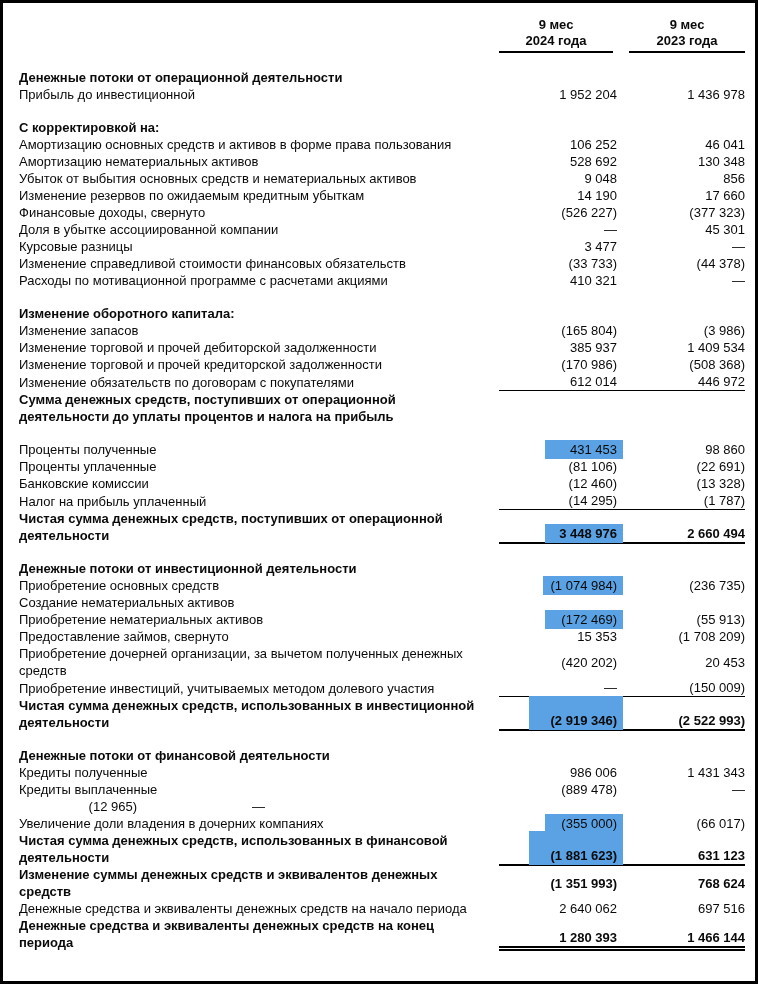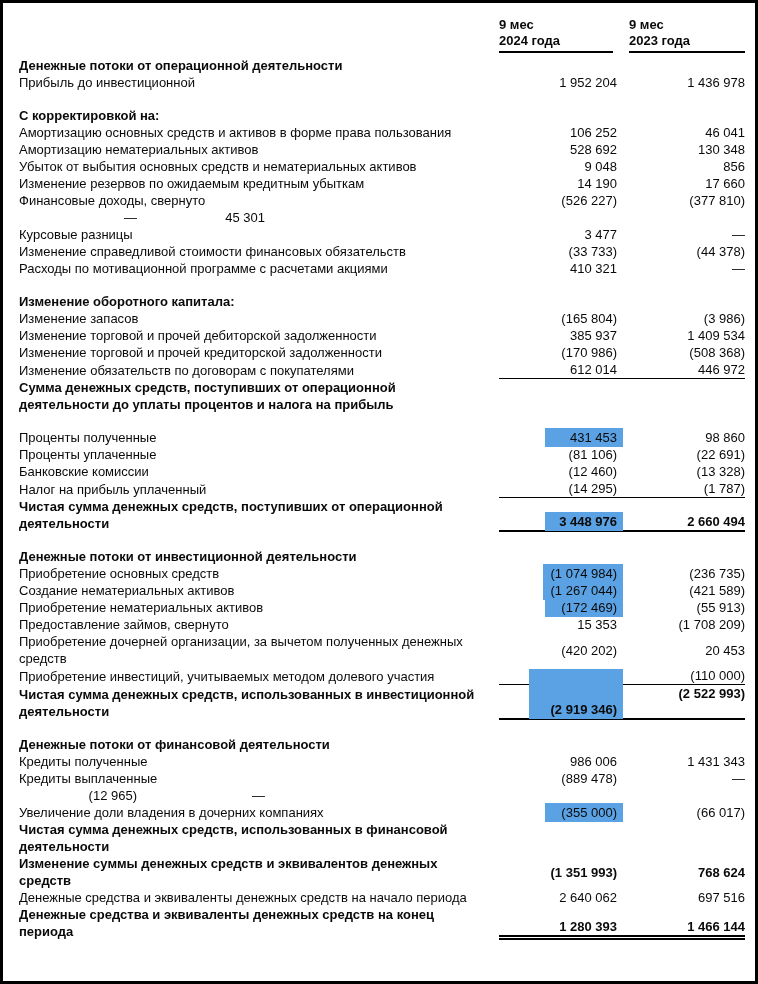--- a/index.html
+++ b/index.html
@@ -21,40 +21,40 @@
   .row.vc { align-items:center; }
   .bold { font-weight:bold; }
   .label { flex:1; padding-right:6px; white-space:pre-line; }
   .vals  { display:flex; flex:0 0 246px; width:246px;justify-content:space-between; }
   .v1 { flex:0 0 118px; text-align:right; }
   .v2 { flex:1; text-align:right; }
   .vals.rule  { border-bottom:1.5px solid #000; }
   .vals.rule2 { border-bottom:2px solid #000; }
   .vals.dbl   { border-bottom:5px double #000; }
   .section { margin-top:16px; }
-  .section:first-of-type { margin-top:4px; }
+  .section:first-of-type { margin-top:16px; }
 
   .head { margin-bottom:3px; }
   .head .vals { justify-content:space-between; }
   .hcell {
-    font-weight:bold; white-space:pre-line;
+    font-weight:bold; text-align:center; white-space:pre-line;
     border-bottom:2.5px solid #000; padding-bottom:2px; line-height:16px; font-size:13px;
   }
   .head .hv1 { flex:0 0 114px; }
   .head .hv2 { flex:0 0 116px; }
 
   .hl {
     background: var(--hl, #5aa2e4);
     display:inline-block;
     padding:1px 6px 1px 8px;
     margin:-1px -6px -1px 16px;
     min-width:78px;
     text-align:right;
   }
-  .hl.tall { padding-top:32px; margin-top:-16px; padding-left:22px; }
+  .hl.tall { padding-top:16px; margin-top:-16px; padding-left:22px; }
 </style>
 </head>
 <body>
 
 <div class="page">
 
   <div class="row head">
     <div class="label"></div>
     <div class="vals">
       <div class="hcell hv1">9 мес
@@ -114,24 +114,25 @@
           <div class="label">Изменение резервов по ожидаемым кредитным убыткам</div>
           <div class="vals">
             <div class="v1">14 190</div>
             <div class="v2">17 660</div>
           </div>
         </div>
         <div class="row">
           <div class="label">Финансовые доходы, свернуто</div>
           <div class="vals">
             <div class="v1">(526 227)</div>
-            <div class="v2">(377 810)</div>
-          </div>
-        </div>
-        <div class="row">
+            <div class="v2">(377 323)</div>
+          </div>
+        </div>
+        <div class="row">
+          <div class="label">Доля в убытке ассоциированной компании</div>
           <div class="vals">
             <div class="v1">—</div>
             <div class="v2">45 301</div>
           </div>
         </div>
         <div class="row">
           <div class="label">Курсовые разницы</div>
           <div class="vals">
             <div class="v1">3 477</div>
             <div class="v2">—</div>
@@ -241,24 +242,20 @@
         </div>
         <div class="row">
           <div class="label">Приобретение основных средств</div>
           <div class="vals">
             <div class="v1"><span class="hl">(1 074 984)</span></div>
             <div class="v2">(236 735)</div>
           </div>
         </div>
         <div class="row">
           <div class="label">Создание нематериальных активов</div>
-          <div class="vals">
-            <div class="v1"><span class="hl">(1 267 044)</span></div>
-            <div class="v2">(421 589)</div>
-          </div>
         </div>
         <div class="row">
           <div class="label">Приобретение нематериальных активов</div>
           <div class="vals">
             <div class="v1"><span class="hl">(172 469)</span></div>
             <div class="v2">(55 913)</div>
           </div>
         </div>
         <div class="row">
           <div class="label">Предоставление займов, свернуто</div>
@@ -272,21 +269,21 @@
 средств</div>
           <div class="vals">
             <div class="v1">(420 202)</div>
             <div class="v2">20 453</div>
           </div>
         </div>
         <div class="row">
           <div class="label">Приобретение инвестиций, учитываемых методом долевого участия</div>
           <div class="vals rule">
             <div class="v1">—</div>
-            <div class="v2">(110 000)</div>
+            <div class="v2">(150 009)</div>
           </div>
         </div>
         <div class="row bold">
           <div class="label">Чистая сумма денежных средств, использованных в инвестиционной
 деятельности</div>
           <div class="vals rule2">
             <div class="v1"><span class="hl tall">(2 919 346)</span></div>
             <div class="v2">(2 522 993)</div>
           </div>
         </div>
@@ -322,20 +319,24 @@
         <div class="row">
           <div class="label">Увеличение доли владения в дочерних компаниях</div>
           <div class="vals">
             <div class="v1"><span class="hl">(355 000)</span></div>
             <div class="v2">(66 017)</div>
           </div>
         </div>
         <div class="row bold">
           <div class="label">Чистая сумма денежных средств, использованных в финансовой
 деятельности</div>
+          <div class="vals rule2">
+            <div class="v1"><span class="hl tall">(1 881 623)</span></div>
+            <div class="v2">631 123</div>
+          </div>
         </div>
         <div class="row bold vc">
           <div class="label">Изменение суммы денежных средств и эквивалентов денежных
 средств</div>
           <div class="vals">
             <div class="v1">(1 351 993)</div>
             <div class="v2">768 624</div>
           </div>
         </div>
         <div class="row">

